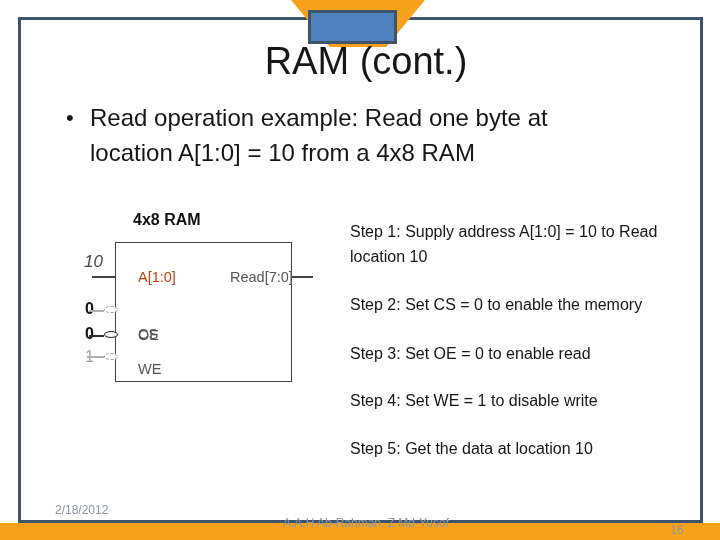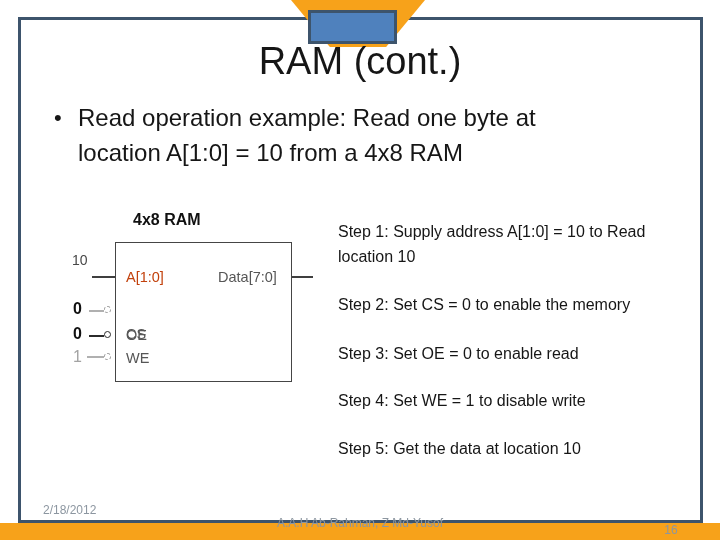--- a/index.html
+++ b/index.html
@@ -9,21 +9,21 @@
     --footer-text:#8C96A0;
   }
   *{margin:0;padding:0;box-sizing:border-box;}
   html,body{width:720px;height:540px;}
   body{
     font-family:"Liberation Sans",sans-serif;
     background:#ffffff;
     position:relative;
     overflow:hidden;
   }
-  .abs{position:absolute;}
+  .abs{position:absolute;padding-left:12px;}
 
   
   .slide-frame{
     left:18px;top:17px;width:685px;height:506px;
     border:3px solid var(--frame);
     background:#fff;
   }
   .trapezoid{
     left:291px;top:0;width:134px;height:47px;
     background:var(--accent-orange);
@@ -47,28 +47,28 @@
   }
   .bullet-row{
     left:54px;top:100px;width:562px;
     display:flex;
     font-size:24px;line-height:35px;color:#161616;
   }
   .bullet-dot{width:24px;flex:0 0 24px;font-size:22px;}
   .bullet-text{flex:1;}
 
   
-  .ram-label{left:121px;top:211px;font-size:16px;font-weight:bold;color:#111;margin-left:12px;}
+  .ram-label{left:121px;top:211px;font-size:16px;font-weight:bold;color:#111;}
   .ram-box{
     left:115px;top:242px;width:177px;height:140px;
     border:1.5px solid #454545;background:#fff;
   }
   .port-a{left:126px;top:269px;font-size:14.5px;color:#c2410c;}
   .port-data{left:218px;top:269px;font-size:14.5px;color:#565656;}
-  .addr-value{left:72px;top:252px;font-size:14px;color:#474747;}
+  .addr-value{left:72px;top:252px;font-size:17px;color:#474747;font-style:italic;}
   .wire{height:2px;background:#3f3f3f;}
   .addr-wire{left:92px;top:276px;width:23px;}
   .data-wire{left:292px;top:276px;width:21px;}
   .ctl-line{height:2px;background:#b0b0b0;}
   .ctl-line--active{background:#2b2b2b;}
   .bubble{
     width:7px;height:7px;border-radius:50%;
     border:1.5px dashed #9a9a9a;background:#fff;
   }
   .bubble--active{border:1.5px solid #2b2b2b;}
@@ -106,37 +106,37 @@
 </div>
 
 <div>
   <div class="abs ram-label">4x8 RAM</div>
   <div class="abs ram-box"></div>
 
   <div class="abs addr-value">10</div>
   <div class="abs wire addr-wire"></div>
   <div class="abs port-a">A[1:0]</div>
 
-  <div class="abs port-data">Data[7:0]</div>
+  <div class="abs port-data">Read[7:0]</div>
   <div class="abs wire data-wire"></div>
 
   <div class="abs ctl-val" style="top:300px;">0</div>
   <div class="abs ctl-line" style="left:89px;top:310px;width:15px;"></div>
   <div class="abs bubble" style="left:104px;top:306px;"></div>
   <div class="abs ctl-label" style="top:302px;margin-top:24px;">CS</div>
 
   <div class="abs ctl-val" style="top:325px;">0</div>
   <div class="abs ctl-line ctl-line--active" style="left:89px;top:335px;width:15px;"></div>
   <div class="abs bubble bubble--active" style="left:104px;top:331px;"></div>
   <div class="abs ctl-label" style="top:327px;">OE</div>
 
   <div class="abs ctl-val ctl-val--gray" style="top:348px;">1</div>
   <div class="abs ctl-line" style="left:87px;top:356px;width:17px;"></div>
   <div class="abs bubble" style="left:104px;top:353px;"></div>
-  <div class="abs ctl-label" style="top:350px;">WE</div>
+  <div class="abs ctl-label" style="top:361px;">WE</div>
 </div>
 
 <div>
   <div class="abs step step--wrap" style="top:219px;">Step 1: Supply address A[1:0] = 10 to Read location 10</div>
   <div class="abs step" style="top:292px;">Step 2: Set CS = 0 to enable the memory</div>
   <div class="abs step" style="top:341px;">Step 3: Set OE = 0 to enable read</div>
   <div class="abs step" style="top:388px;">Step 4: Set WE = 1 to disable write</div>
   <div class="abs step" style="top:436px;">Step 5: Get the data at location 10</div>
 </div>
 

